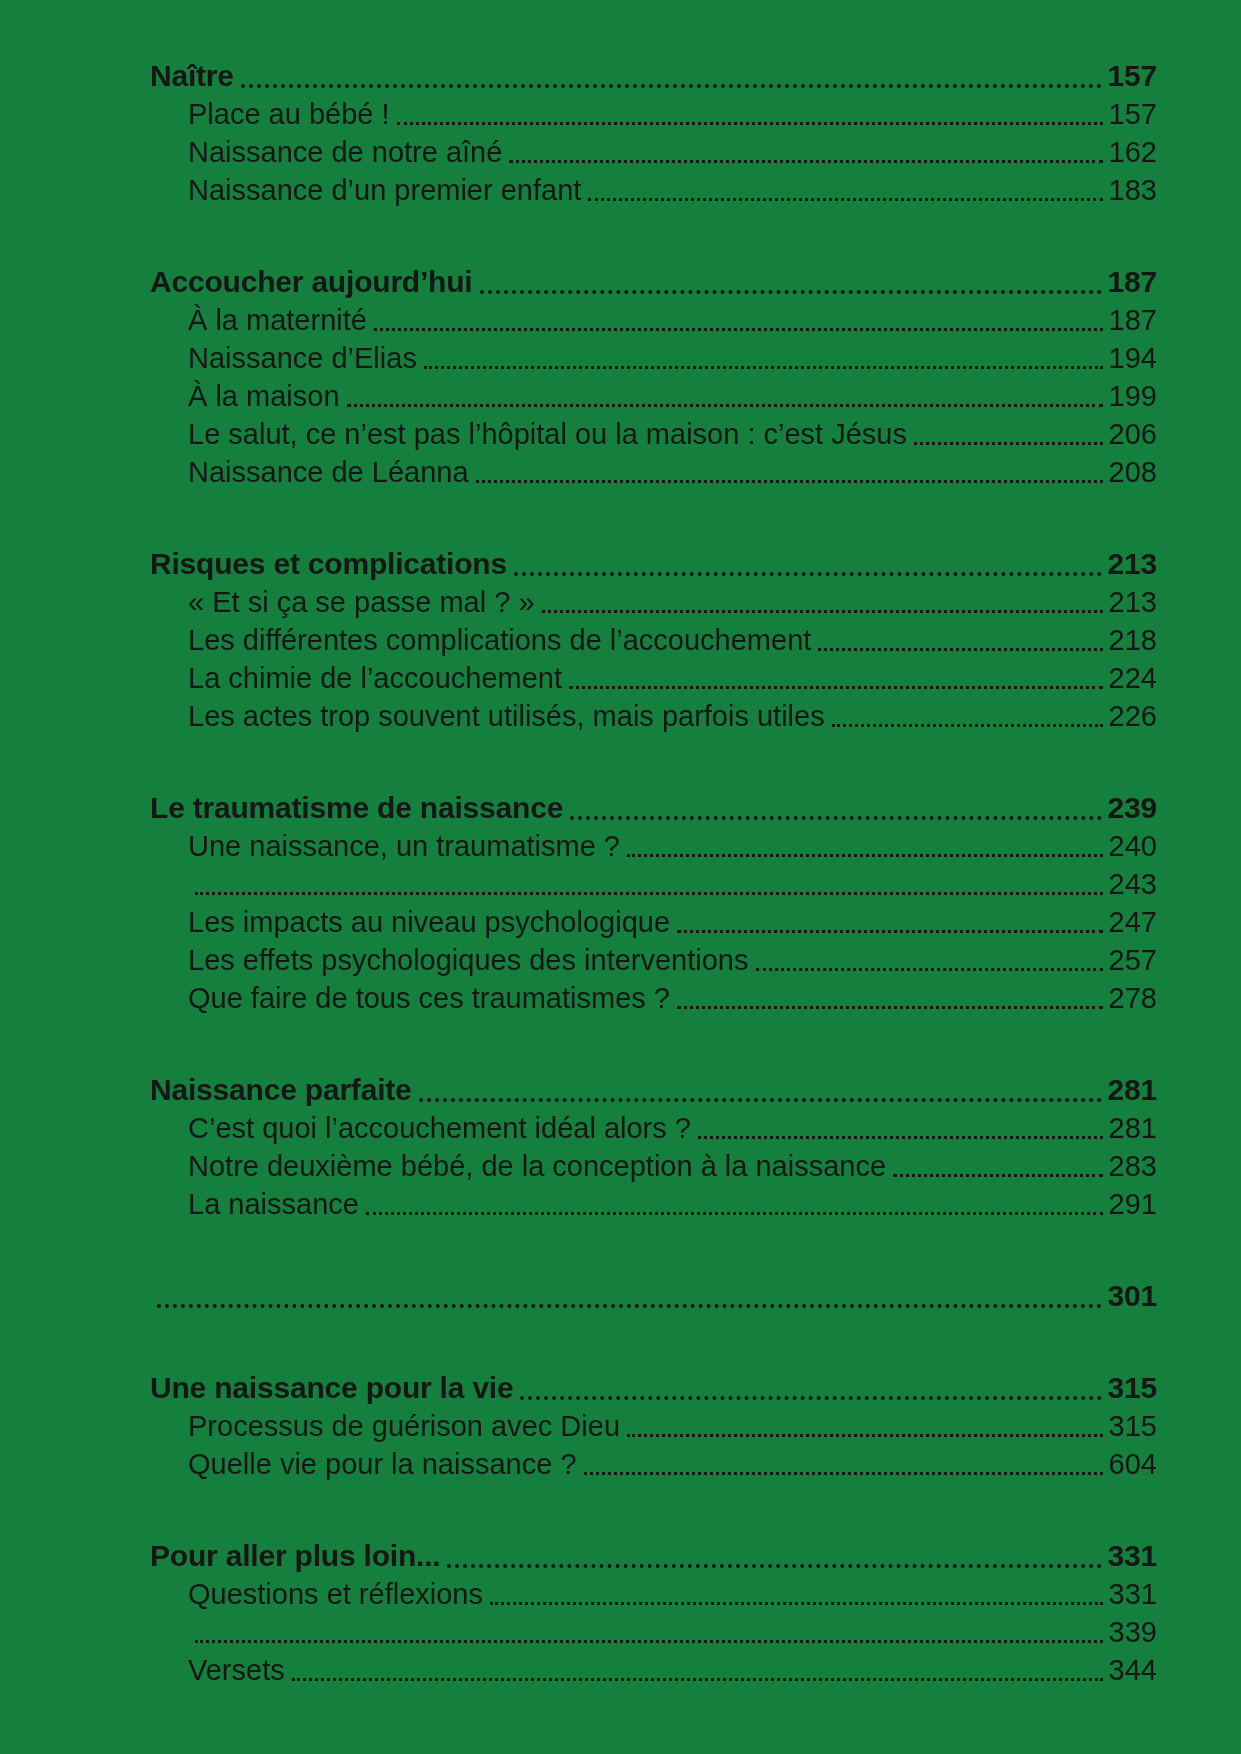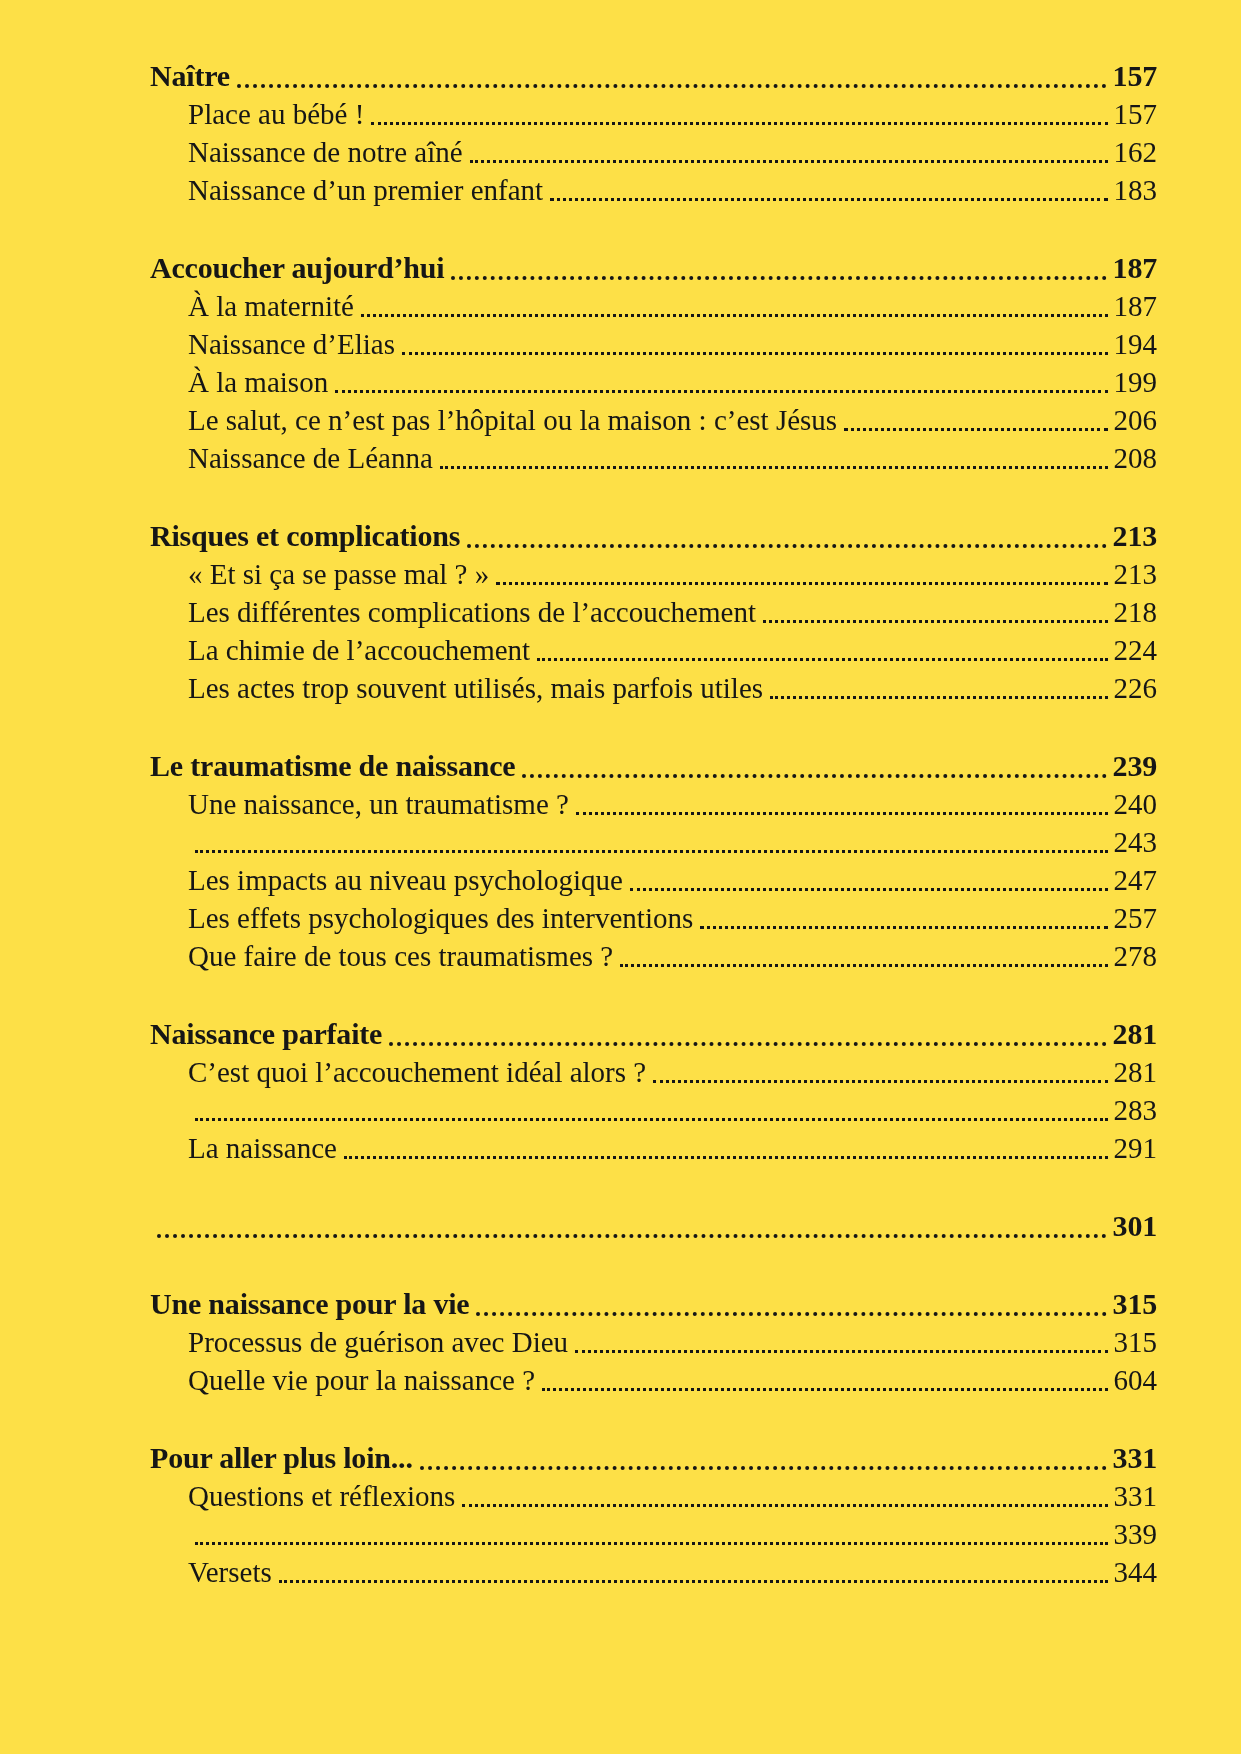--- a/index.html
+++ b/index.html
@@ -2,26 +2,26 @@
 <html><head>
 <meta charset="utf-8">
 <style>
   html, body { margin: 0; padding: 0; background: #ffffff; }
   .page {
     position: relative;
     width: 1241px;
     height: 1754px;
     box-sizing: border-box;
     padding: 57px 84px 0 150px;
-    background: #fde047;
+    background: #15803d;
     color: #161616;
-    font-family: Liberation Serif, serif;
+    font-family: Liberation Sans, sans-serif;
     overflow: hidden;
   }
-  .toc-section { margin-top: 40px; }
+  .toc-section { margin-top: 54px; }
   .toc-section:first-child { margin-top: 0; }
   .toc-row {
     display: flex;
     align-items: flex-end;
     line-height: 38px;
     font-size: 29px;
     white-space: nowrap;
   }
   .toc-row .label { flex: 0 0 auto; }
   .toc-row .dots {
@@ -159,20 +159,21 @@
           <span class="label">Naissance parfaite</span>
           <span class="dots"></span>
           <span class="pagenum">281</span>
         </div>
         <div class="toc-row entry">
           <span class="label">C’est quoi l’accouchement idéal alors ?</span>
           <span class="dots"></span>
           <span class="pagenum">281</span>
         </div>
         <div class="toc-row entry">
+          <span class="label">Notre deuxième bébé, de la conception à la naissance</span>
           <span class="dots"></span>
           <span class="pagenum">283</span>
         </div>
         <div class="toc-row entry">
           <span class="label">La naissance</span>
           <span class="dots"></span>
           <span class="pagenum">291</span>
         </div>
       </div>
       <div class="toc-section">

